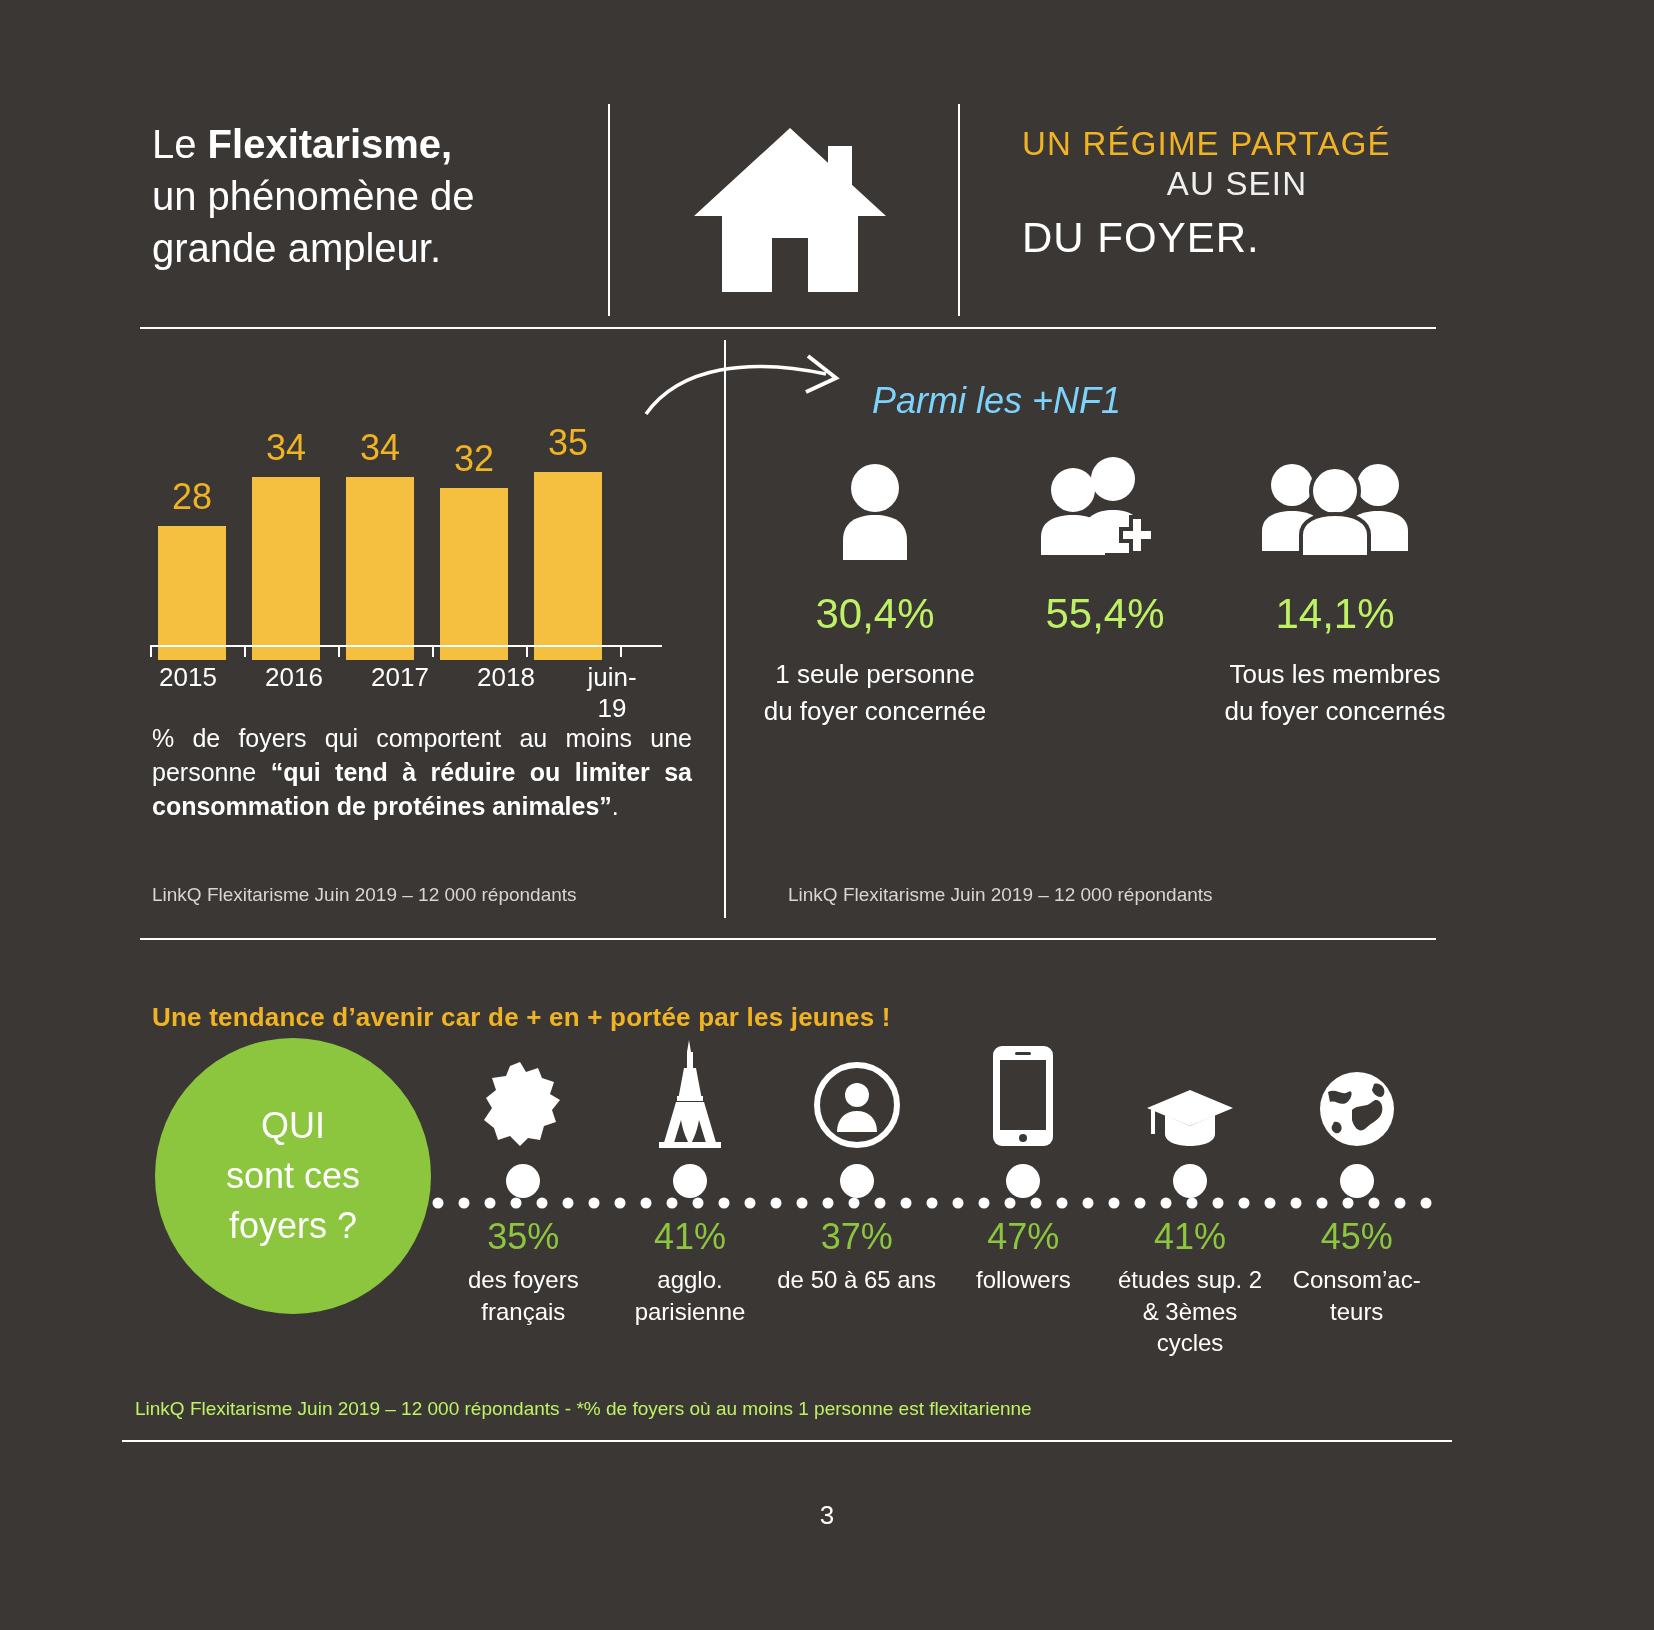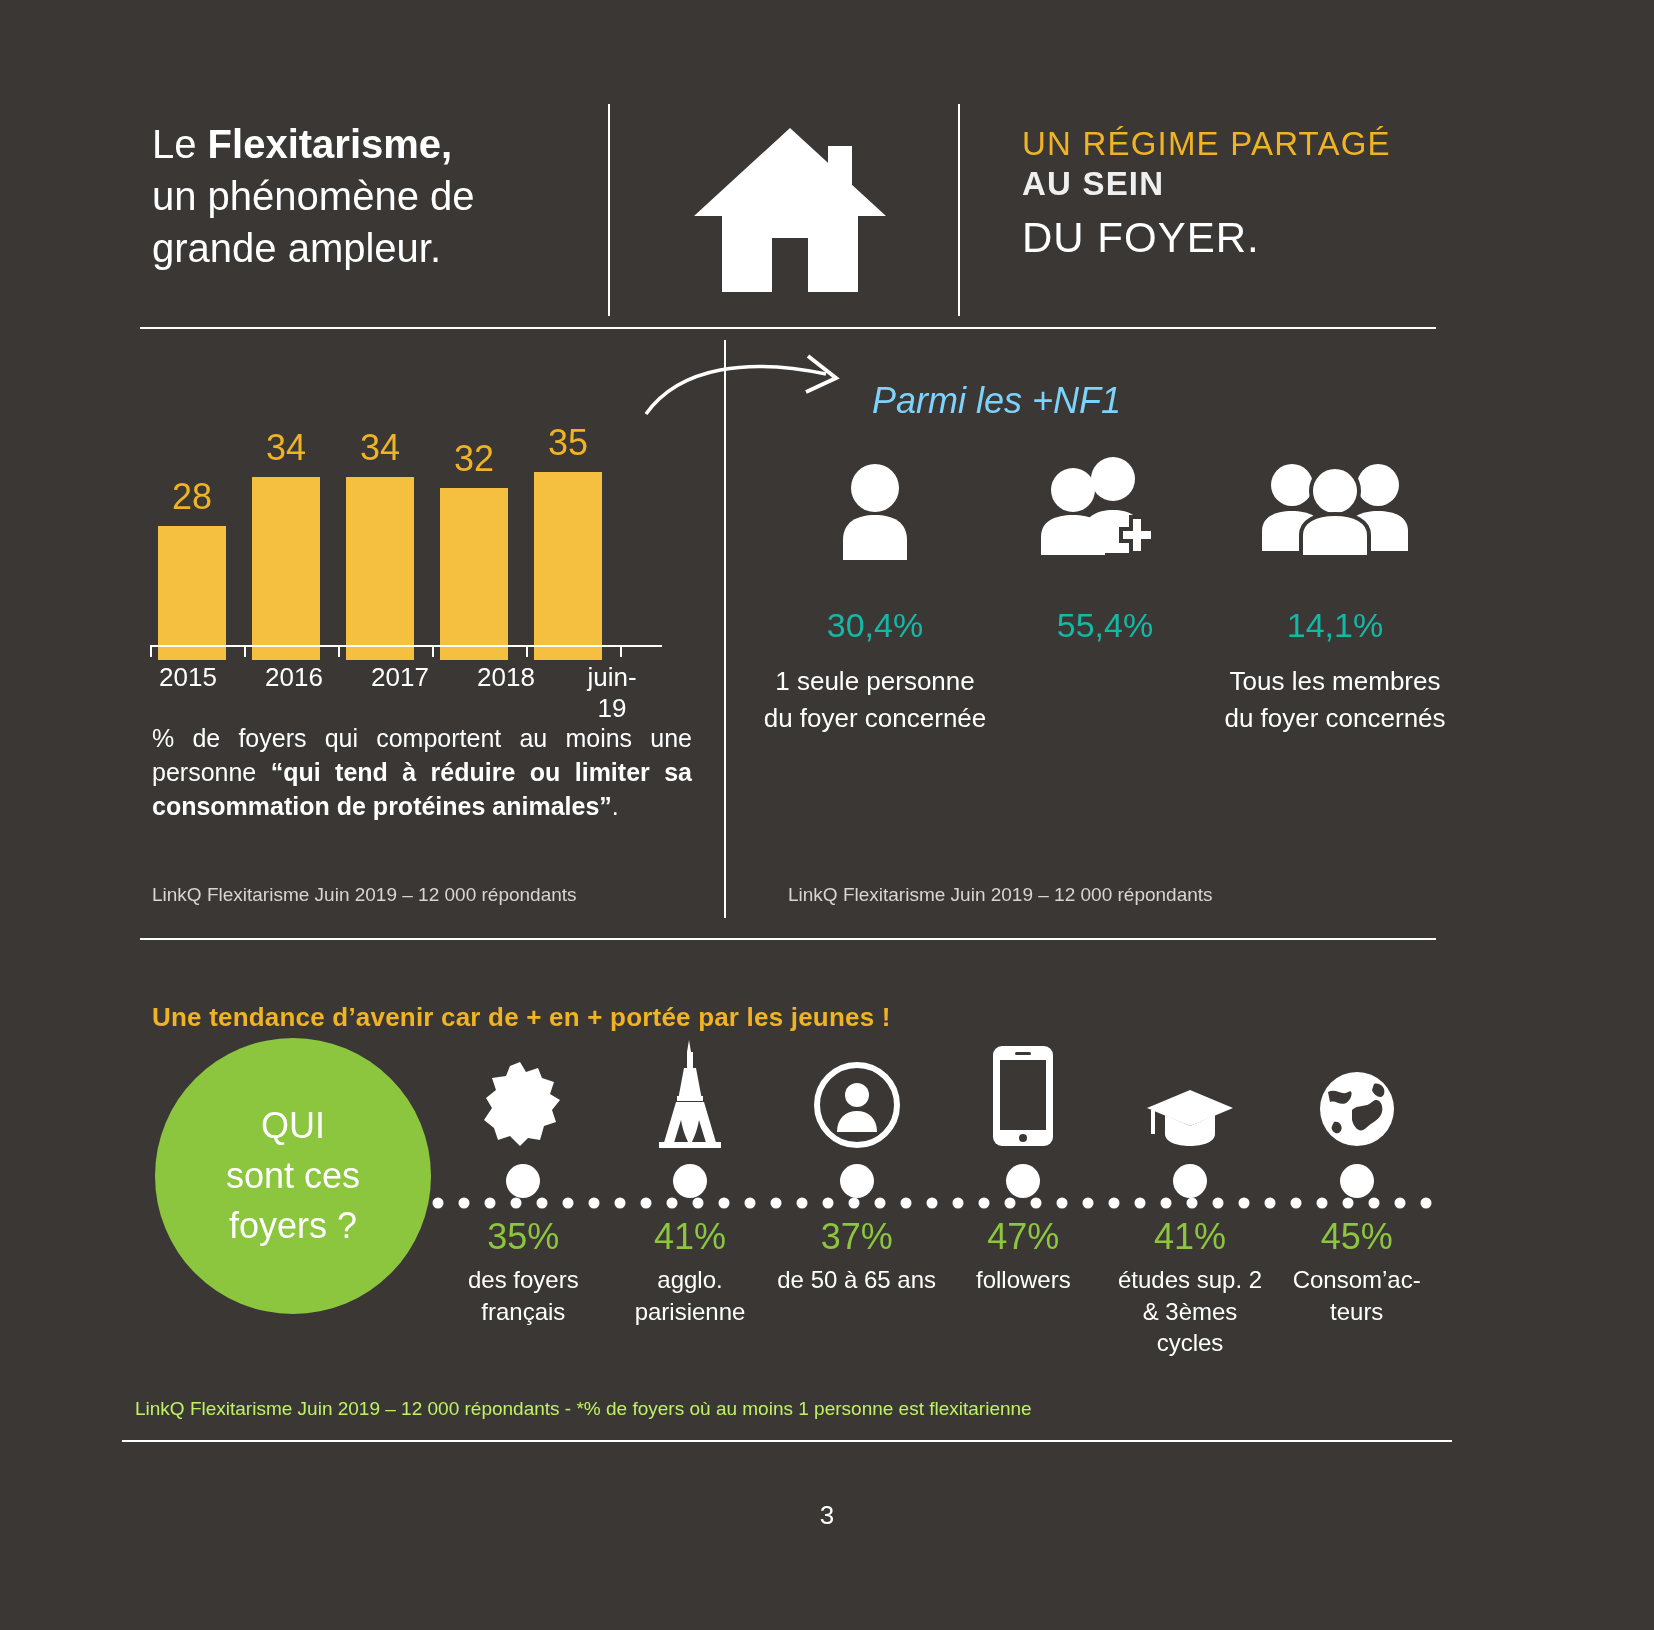--- a/index.html
+++ b/index.html
@@ -21,21 +21,21 @@
   }
   .hdr-title b { font-weight:700; }
 
   .hdr-div1 { position:absolute; left:608px; top:104px; width:2px; height:212px; background:#ffffff; }
   .hdr-div2 { position:absolute; left:958px; top:104px; width:2px; height:212px; background:#ffffff; }
 
   .house-icon { position:absolute; left:690px; top:120px; width:200px; height:180px; }
 
   .hdr-right { position:absolute; left:1022px; top:124px; width:430px; }
   .hdr-r1 { font-size:33px; letter-spacing:1.2px; color:#f0b323; line-height:1.22; font-weight:400; }
-  .hdr-r2 { font-size:33px; letter-spacing:1.2px; color:#ffffff; line-height:1.22; font-weight:700; opacity:.92; }
+  .hdr-r2 { font-size:33px; letter-spacing:1.2px; color:#ffffff; line-height:1.22; font-weight:400; opacity:.92;text-align:center; }
   .hdr-r3 { font-size:42px; letter-spacing:1.0px; color:#ffffff; line-height:1.22; font-weight:500; margin-top:7px; }
 
   .rule-top { position:absolute; left:140px; top:327px; width:1296px; height:2px; background:#ffffff; }
 
   
   .mid-div { position:absolute; left:724px; top:340px; width:2px; height:578px; background:#ffffff; }
   .rule-mid { position:absolute; left:140px; top:938px; width:1296px; height:2px; background:#ffffff; }
 
   
   .chart-wrap { position:absolute; left:150px; top:400px; width:530px; height:260px; }
@@ -60,21 +60,21 @@
   .src-left { position:absolute; left:152px; top:884px; font-size:19px; color:#d8d5d2; font-weight:300; }
   .src-right { position:absolute; left:788px; top:884px; font-size:19px; color:#d8d5d2; font-weight:300; }
 
   
   .parmi { position:absolute; left:872px; top:380px; font-size:36px; font-style:italic; font-weight:300; color:#7dd3fc; }
   .arrow-svg { position:absolute; left:640px; top:352px; width:230px; height:70px; }
 
   .hh-row { position:absolute; left:760px; top:450px; width:690px; display:flex; }
   .hh-col { width:230px; text-align:center; }
   .hh-icon { height:110px; display:flex; align-items:flex-end; justify-content:center; }
-  .hh-pct { font-size:34px; color:#14b8a6; font-weight:400; margin-top:46px; }
+  .hh-pct { font-size:42px; color:#bef264; font-weight:400; margin-top:30px; }
   .hh-label { font-size:26px; line-height:1.42; color:#ffffff; font-weight:300; margin-top:18px; }
 
   
   .tagline { position:absolute; left:152px; top:1002px; font-size:26px; font-weight:700; color:#f0b323; letter-spacing:.2px; }
 
   
   .green-circle {
     position:absolute; left:155px; top:1038px; width:276px; height:276px;
     border-radius:50%; background:#8cc63e;
     display:flex; flex-direction:column; align-items:center; justify-content:center;

